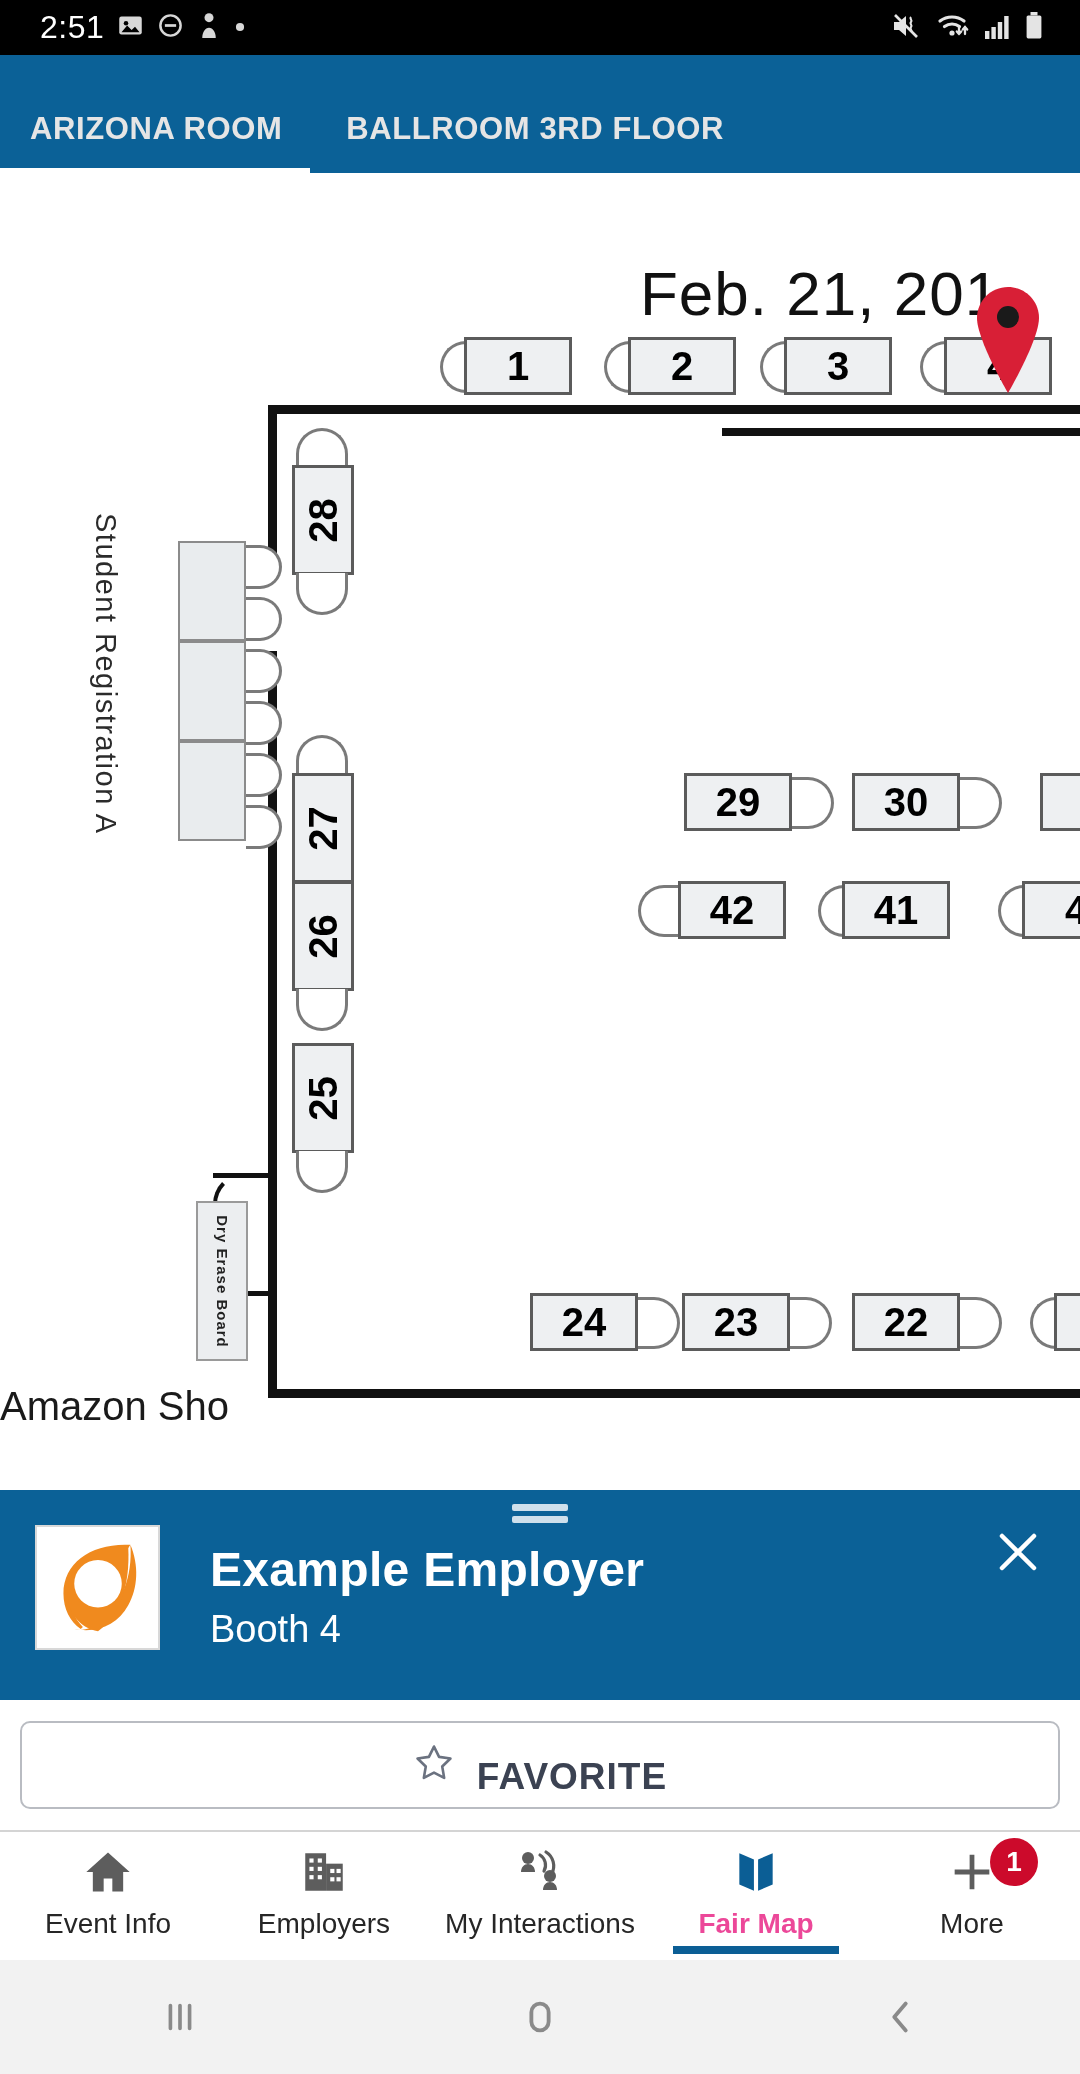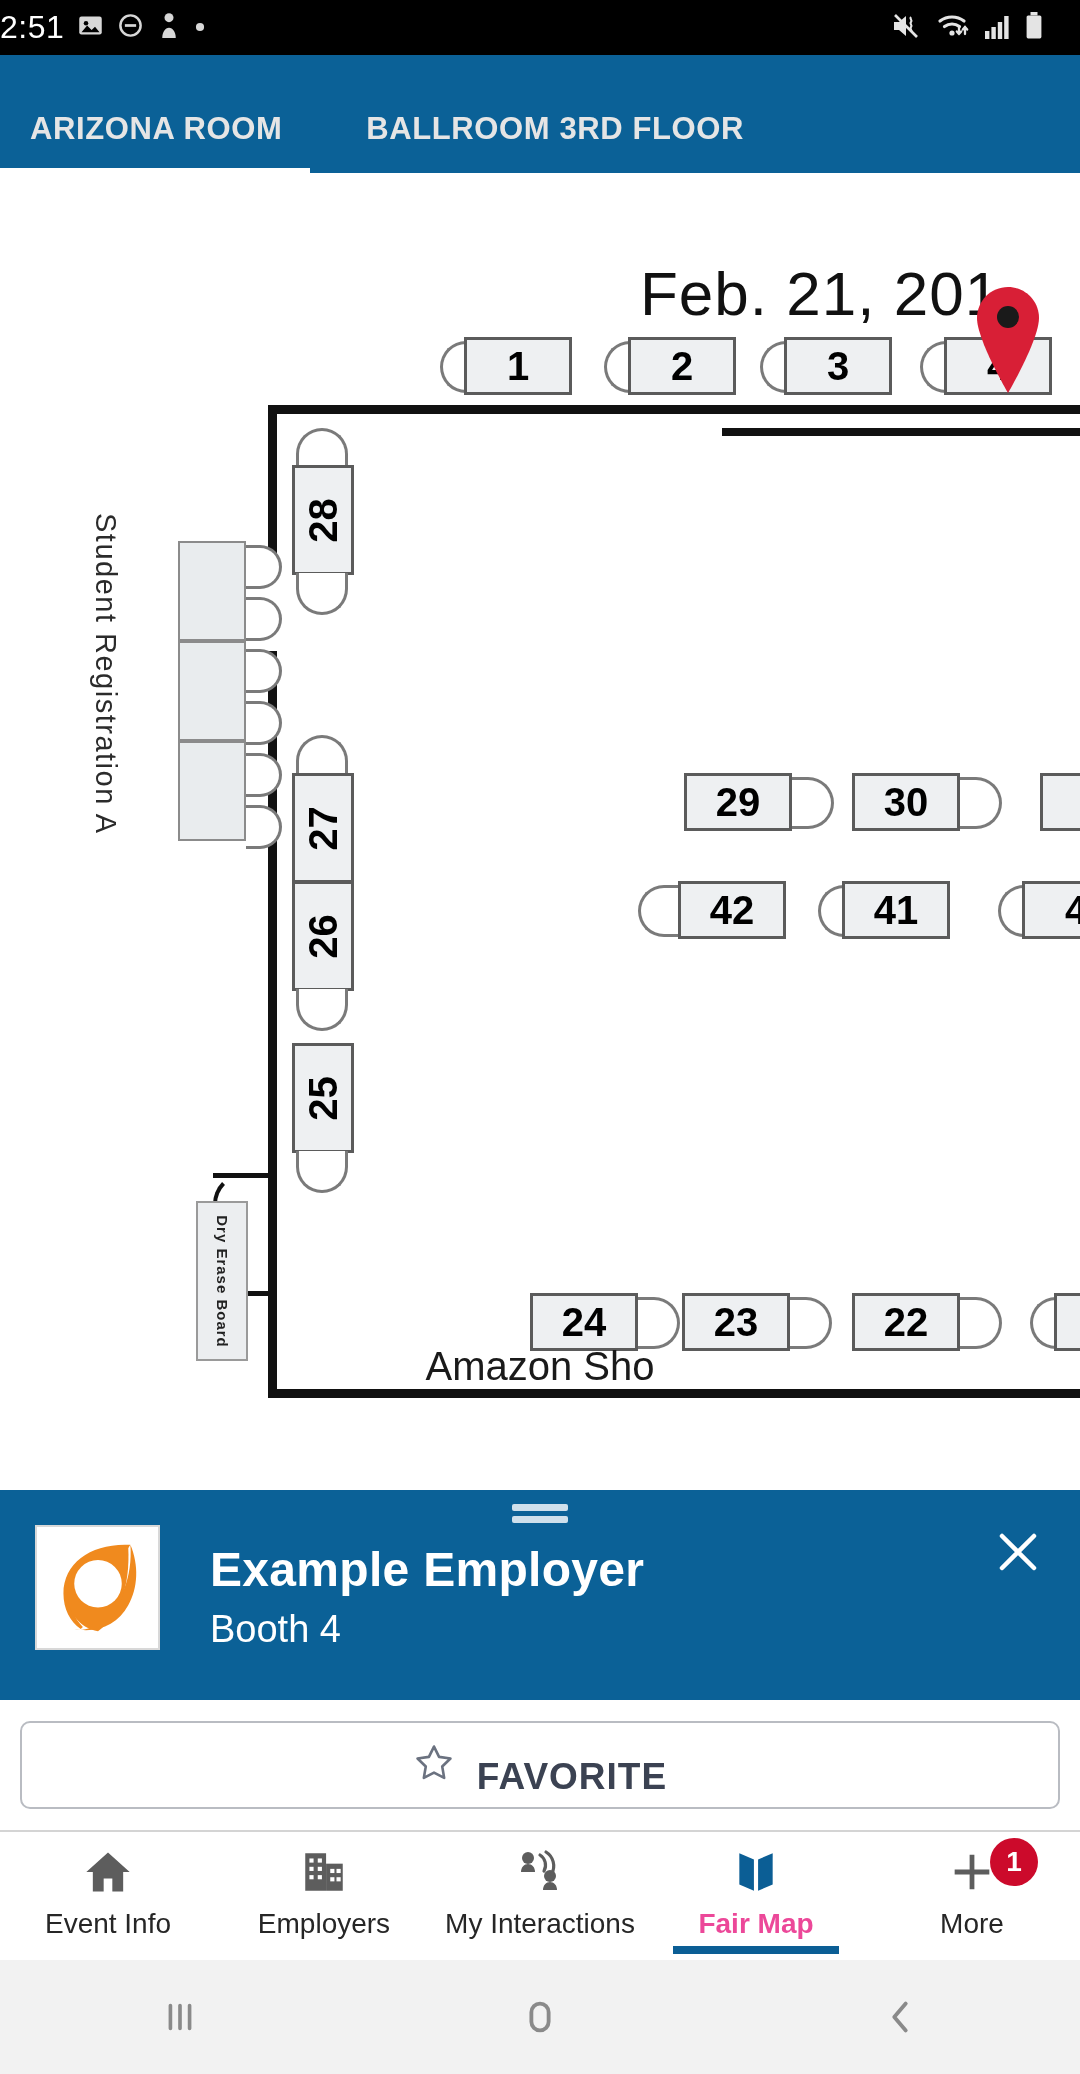--- a/index.html
+++ b/index.html
@@ -10,40 +10,40 @@
     overflow:hidden;
     position:relative;
   }
 
   
   .statusbar {
     position:absolute; left:0; top:0; width:1080px; height:55px;
     background:#000; color:#e8e8e8;
     display:flex; align-items:center;
   }
-  .sb-left { display:flex; align-items:center; gap:13px; }
+  .sb-left { display:flex; align-items:center; gap:13px; padding-left:40px; }
   .sb-clock { font-size:32px; font-weight:400; letter-spacing:0.5px; color:#fff; }
   .sb-right { margin-left:auto; display:flex; align-items:center; gap:11px; padding-right:36px; }
   .sb-ico { display:block; }
 
   
   .tabbar {
     position:absolute; left:0; top:55px; width:1080px; height:118px;
     background:#0b6197;
     display:flex; align-items:flex-end;
   }
   .tab {
     padding:0 0 26px 0;
     color:#e5e5e5;
     font-size:31px; font-weight:bold; letter-spacing:0.6px;
     position:relative;
     white-space:nowrap;
   }
   .tab.t1 { margin-left:30px; }
-  .tab.t2 { margin-left:84px; }
+  .tab.t2 { margin-left:64px; }
   .tab.active::after {
     content:""; position:absolute; left:-30px; right:-28px; bottom:-1px;
     height:6px; background:#ffffff;
   }
 
   
   .map-wrap {
     position:absolute; left:0; top:173px; width:1080px; height:1317px;
     background:#ffffff; overflow:hidden;
   }
@@ -119,22 +119,21 @@
   .dry-board span {
     transform:rotate(90deg); white-space:nowrap;
     font-size:15px; font-weight:bold; color:#222; letter-spacing:1px;
   }
 
   
   .map-pin { position:absolute; left:973px; top:112px; }
 
   
   .co-list {
-    position:absolute; left:0; top:1172px; width:1080px;
-    text-align:center;
+    position:absolute; left:0; top:1212px; width:1080px;
     font-size:40px; color:#1a1a1a; line-height:1.08;
   }
   .co-list div { white-space:nowrap; }
 
   
   .emp-panel {
     position:absolute; left:0; top:1490px; width:1080px; height:210px;
     background:#0b6197;
   }
   .drag-handle {

